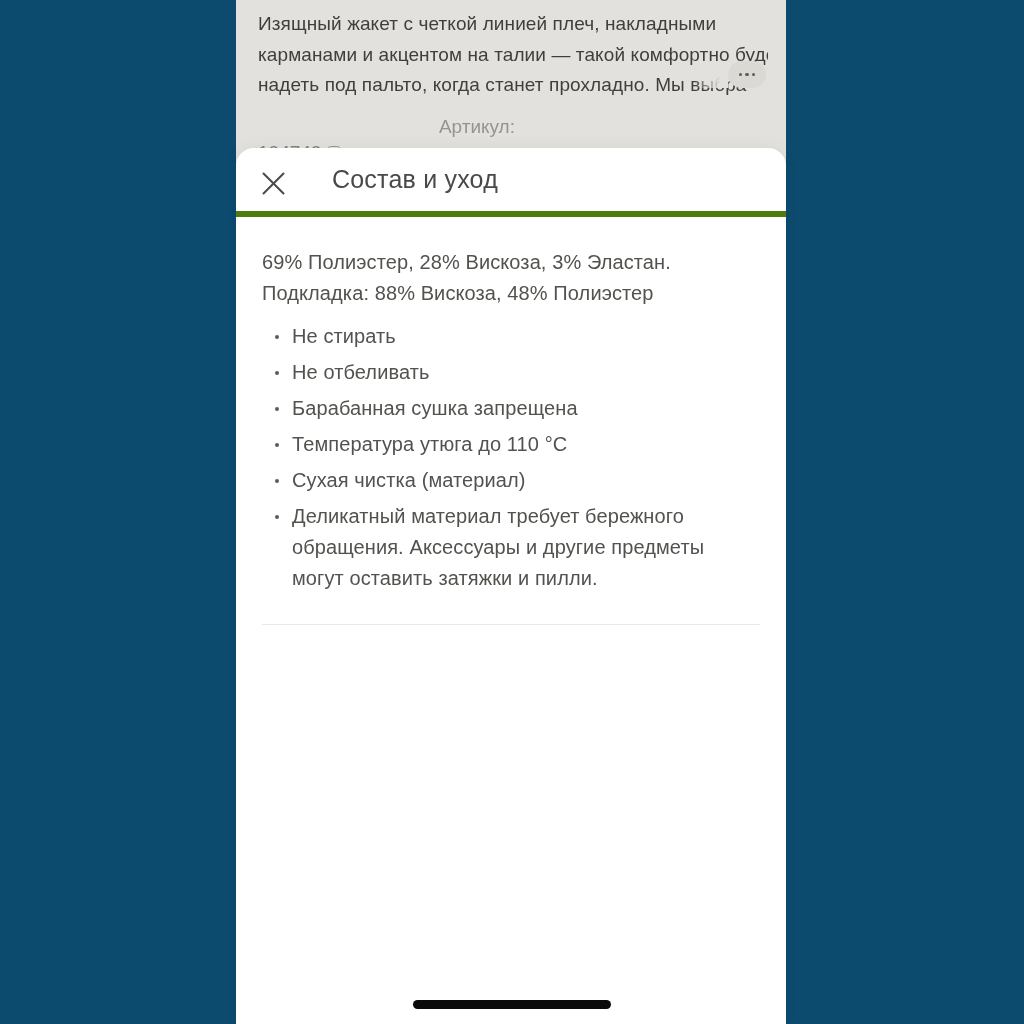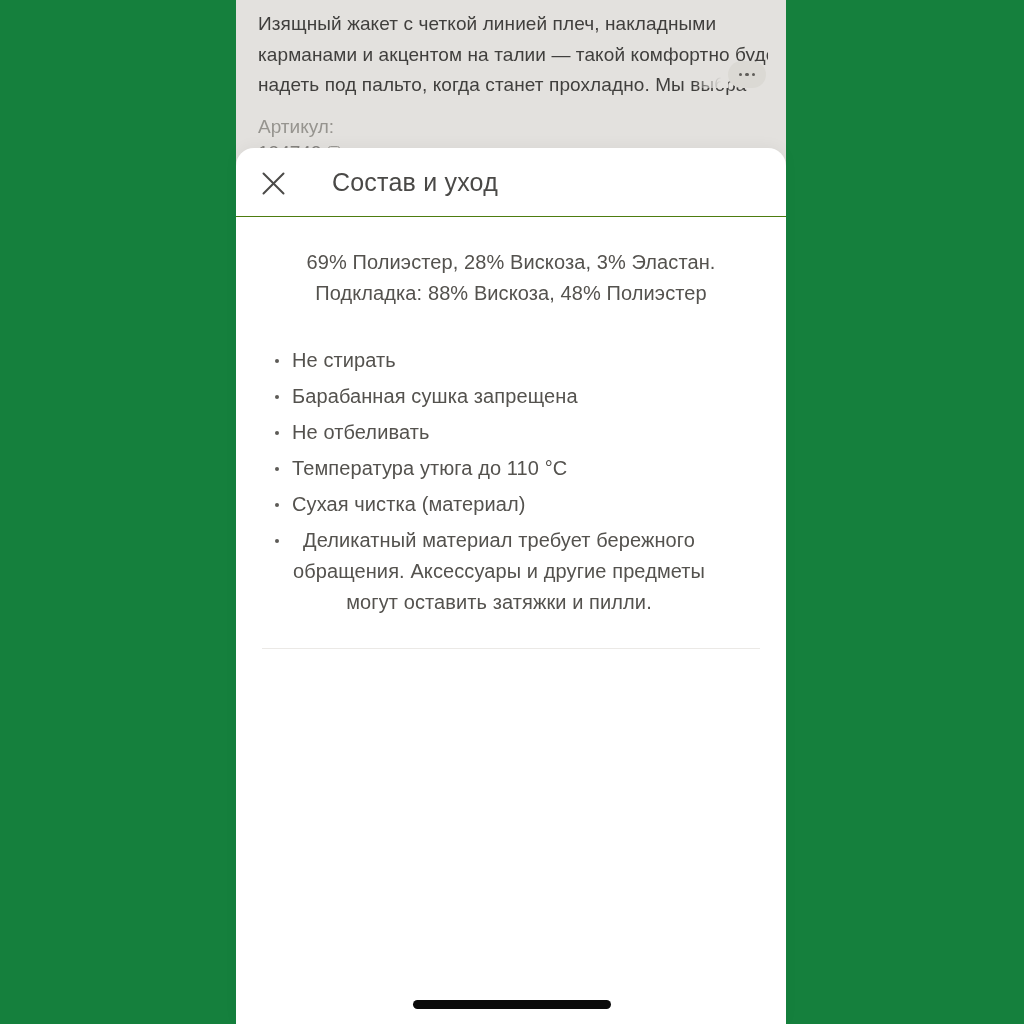--- a/index.html
+++ b/index.html
@@ -4,21 +4,21 @@
 <title>Состав и уход</title>
 <style>
   * { margin: 0; padding: 0; box-sizing: border-box; }
   html, body { width: 1024px; height: 1024px; background: #ffffff; overflow: hidden; }
   body { font-family: "Liberation Sans", "DejaVu Sans", sans-serif; }
 
   .stage {
     position: relative;
     width: 1024px;
     height: 1024px;
-    background: #15803d;
+    background: #0c4a6e;
   }
 
   
   .phone {
     position: absolute;
     left: 236px;
     top: 0;
     width: 550px;
     height: 1024px;
   }
@@ -66,20 +66,21 @@
     right: 58px; top: 61px;
     width: 34px; height: 27px;
     background: linear-gradient(to right, rgba(227,225,222,0), #e3e1de 80%);
   }
 
   .meta-row {
     position: absolute;
     left: 22px; top: 116px;
     width: 506px;
     display: flex;
+    text-align: right;
   }
   .meta-col-left  { width: 257px; }
   .meta-col-right { flex: 1; }
   .meta-label {
     color: #96948f;
     font-size: 19px;
     line-height: 22px;
     white-space: nowrap;
   }
   .meta-value {
@@ -105,21 +106,21 @@
     left: 0; top: 148px;
     width: 550px;
     height: 876px;
     background: #ffffff;
     border-radius: 18px 18px 0 0;
     box-shadow: 0 -3px 14px rgba(0,0,0,0.04);
   }
   .sheet-header {
     position: relative;
     height: 69px;
-    border-bottom: 1px solid #4d7c0f;
+    border-bottom: 6px solid #4d7c0f;
     display: flex;
     align-items: center;
   }
   .close-btn {
     position: absolute;
     left: 18px; top: 16px;
     width: 38px; height: 38px;
     background: transparent;
     border: none;
     cursor: pointer;
@@ -130,32 +131,31 @@
   .sheet-title {
     margin-left: 96px;
     color: #4a4947;
     font-size: 25px;
     font-weight: 500;
     letter-spacing: 0.2px;
     white-space: nowrap;
   }
   .sheet-body {
     padding: 30px 26px 0 26px;
-    text-align: center;
   }
   .comp-line {
     color: #54524e;
     font-size: 20px;
     line-height: 31px;
     letter-spacing: 0.1px;
     white-space: nowrap;
   }
   .care-list {
     list-style: none;
-    margin-top: 36px;
+    margin-top: 12px;
   }
   .care-item {
     display: flex;
     align-items: flex-start;
     padding-left: 13px;
     margin-bottom: 5px;
   }
   .care-item .bullet {
     flex: 0 0 auto;
     width: 4px; height: 4px;
@@ -232,25 +232,25 @@
         <p class="comp-line">69% Полиэстер, 28% Вискоза, 3% Эластан.</p>
         <p class="comp-line">Подкладка: 88% Вискоза, 48% Полиэстер</p>
 
         <ul class="care-list">
             <li class="care-item">
             <span class="bullet"></span>
             <span class="care-text">Не стирать</span>
           </li>
             <li class="care-item">
             <span class="bullet"></span>
+            <span class="care-text">Не отбеливать</span>
+          </li>
+            <li class="care-item">
+            <span class="bullet"></span>
             <span class="care-text">Барабанная сушка запрещена</span>
-          </li>
-            <li class="care-item">
-            <span class="bullet"></span>
-            <span class="care-text">Не отбеливать</span>
           </li>
             <li class="care-item">
             <span class="bullet"></span>
             <span class="care-text">Температура утюга до 110 °C</span>
           </li>
             <li class="care-item">
             <span class="bullet"></span>
             <span class="care-text">Сухая чистка (материал)</span>
           </li>
             <li class="care-item">

